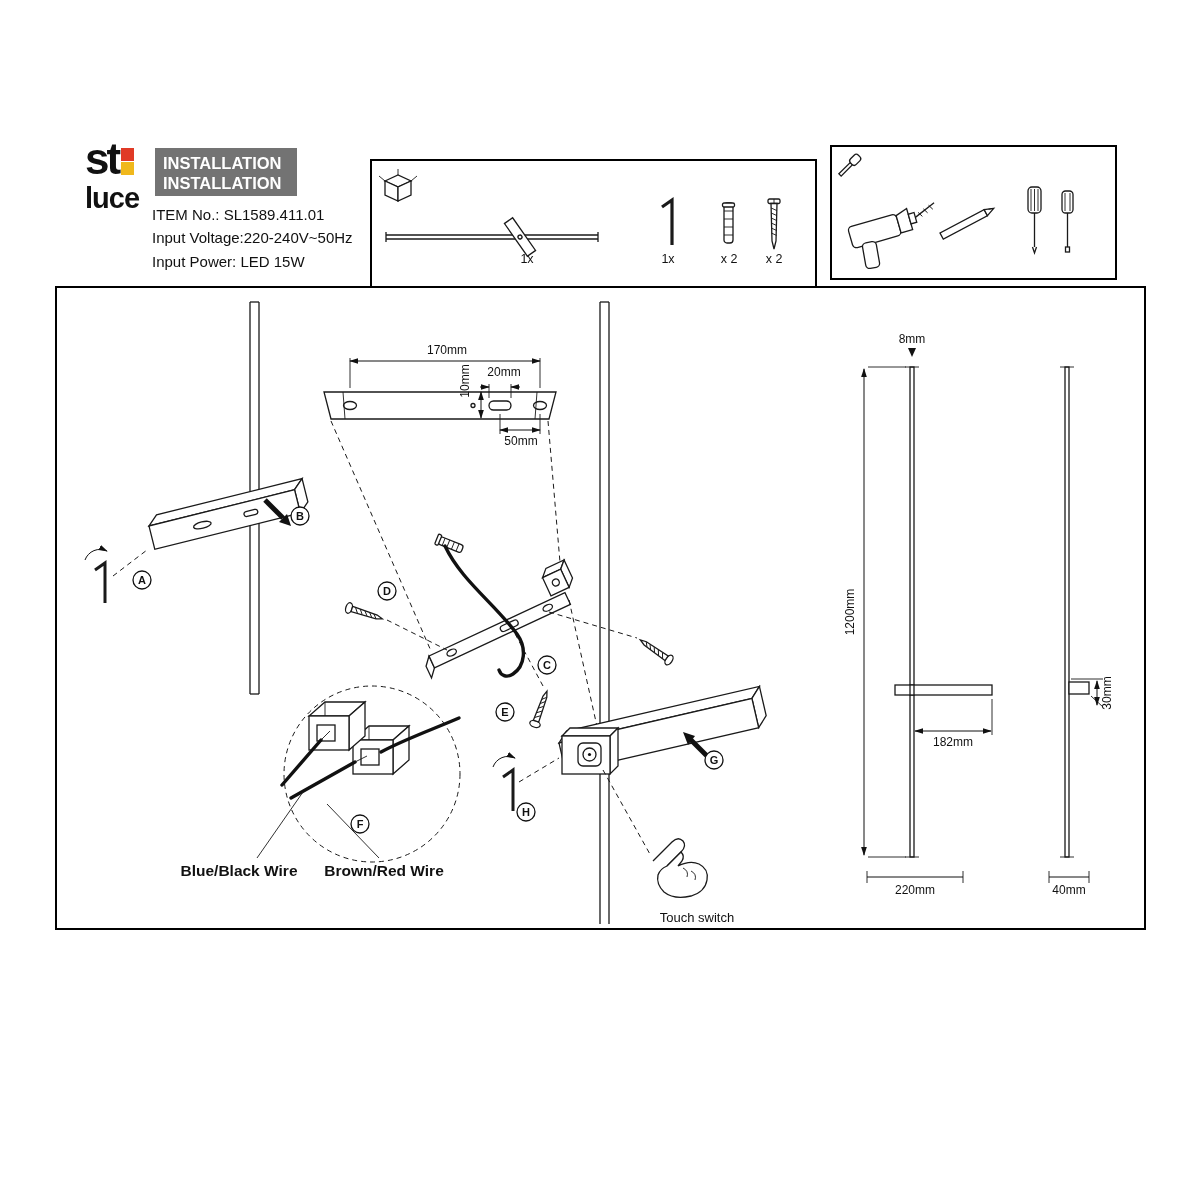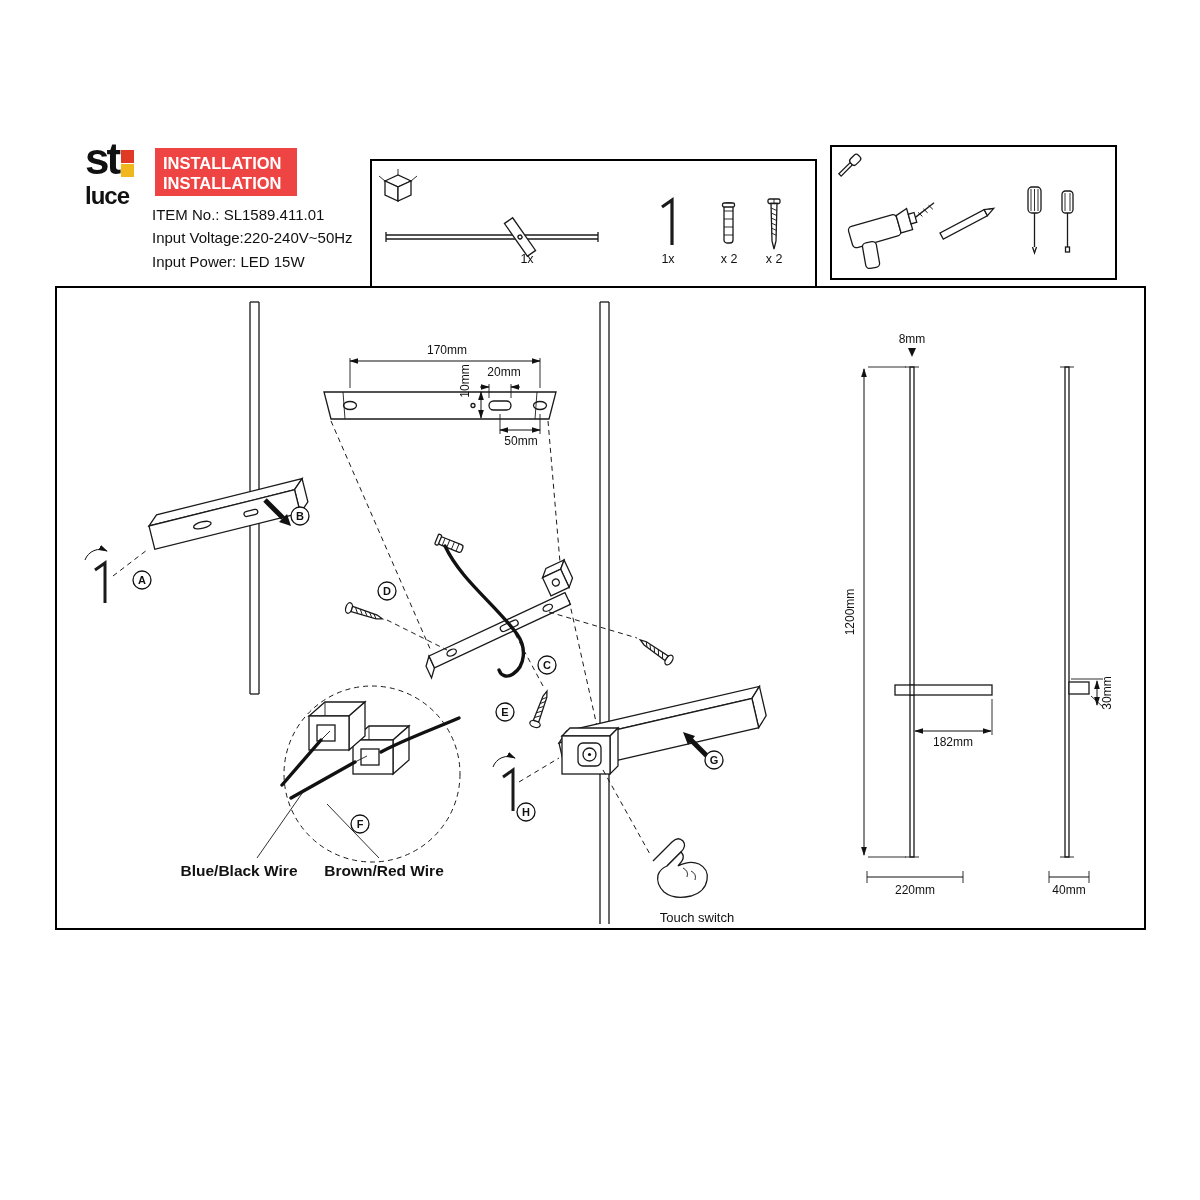--- a/index.html
+++ b/index.html
@@ -1,42 +1,42 @@
 <!DOCTYPE html>
 <html><head>
 <meta charset="utf-8">
 <style>
   html,body{margin:0;padding:0}
   body{width:1200px;height:1200px;position:relative;background:#fff;
        font-family:"Liberation Sans",sans-serif;color:#111;overflow:hidden}
   .abs{position:absolute}
   .frame{border:2px solid #000;box-sizing:border-box;background:#fff}
-  .banner{background:#ef4444;color:#fff;font-weight:bold;font-size:16.5px;
+  .banner{background:#737373;color:#fff;font-weight:bold;font-size:16.5px;
           line-height:1.22;padding:5px 0 0 8px;box-sizing:border-box}
   .iteminfo{font-size:15px;line-height:1.55;white-space:nowrap}
   .logo-st{font-weight:bold;font-size:44px;line-height:.82;letter-spacing:-3px}
-  .logo-luce{font-weight:bold;font-size:24px;line-height:1;letter-spacing:-1px;margin-top:7px}
+  .logo-luce{font-weight:bold;font-size:29px;line-height:1;letter-spacing:-1px;margin-top:7px}
   svg{display:block}
   .ol{fill:#fff;stroke:#1a1a1a;stroke-width:1.3}
   .ln{fill:none;stroke:#1a1a1a;stroke-width:1.3}
   .thin{fill:none;stroke:#1a1a1a;stroke-width:.9}
   .dash{fill:none;stroke:#1a1a1a;stroke-width:1;stroke-dasharray:5 4}
   .dimln{fill:none;stroke:#111;stroke-width:1}
   .dim{font:12px "Liberation Sans",sans-serif;fill:#111}
   .step-c{fill:#fff;stroke:#111;stroke-width:1.3}
   .step-t{font:bold 11px "Liberation Sans",sans-serif;fill:#111;text-anchor:middle}
   .lbl{font:bold 15.5px "Liberation Sans",sans-serif;fill:#111;text-anchor:middle}
   .qty{font:12.5px "Liberation Sans",sans-serif;fill:#111;text-anchor:middle}
   .wire{fill:none;stroke:#111;stroke-width:3.4;stroke-linecap:round}
 </style>
 </head>
 <body>
 
 <div class="abs" style="left:85px;top:141px;width:70px">
-  <div style="display:flex;align-items:flex-end">
+  <div style="display:flex;align-items:center">
     <span class="logo-st">st</span>
     <span style="display:inline-flex;flex-direction:column;margin-left:3px;margin-top:5px">
       <span style="width:13px;height:13px;background:#e03a26"></span>
       <span style="width:13px;height:13px;background:#f0b81c;margin-top:1px"></span>
     </span>
   </div>
   <div class="logo-luce">luce</div>
 </div>
 
 <div class="abs banner" style="left:155px;top:148px;width:142px;height:48px">

